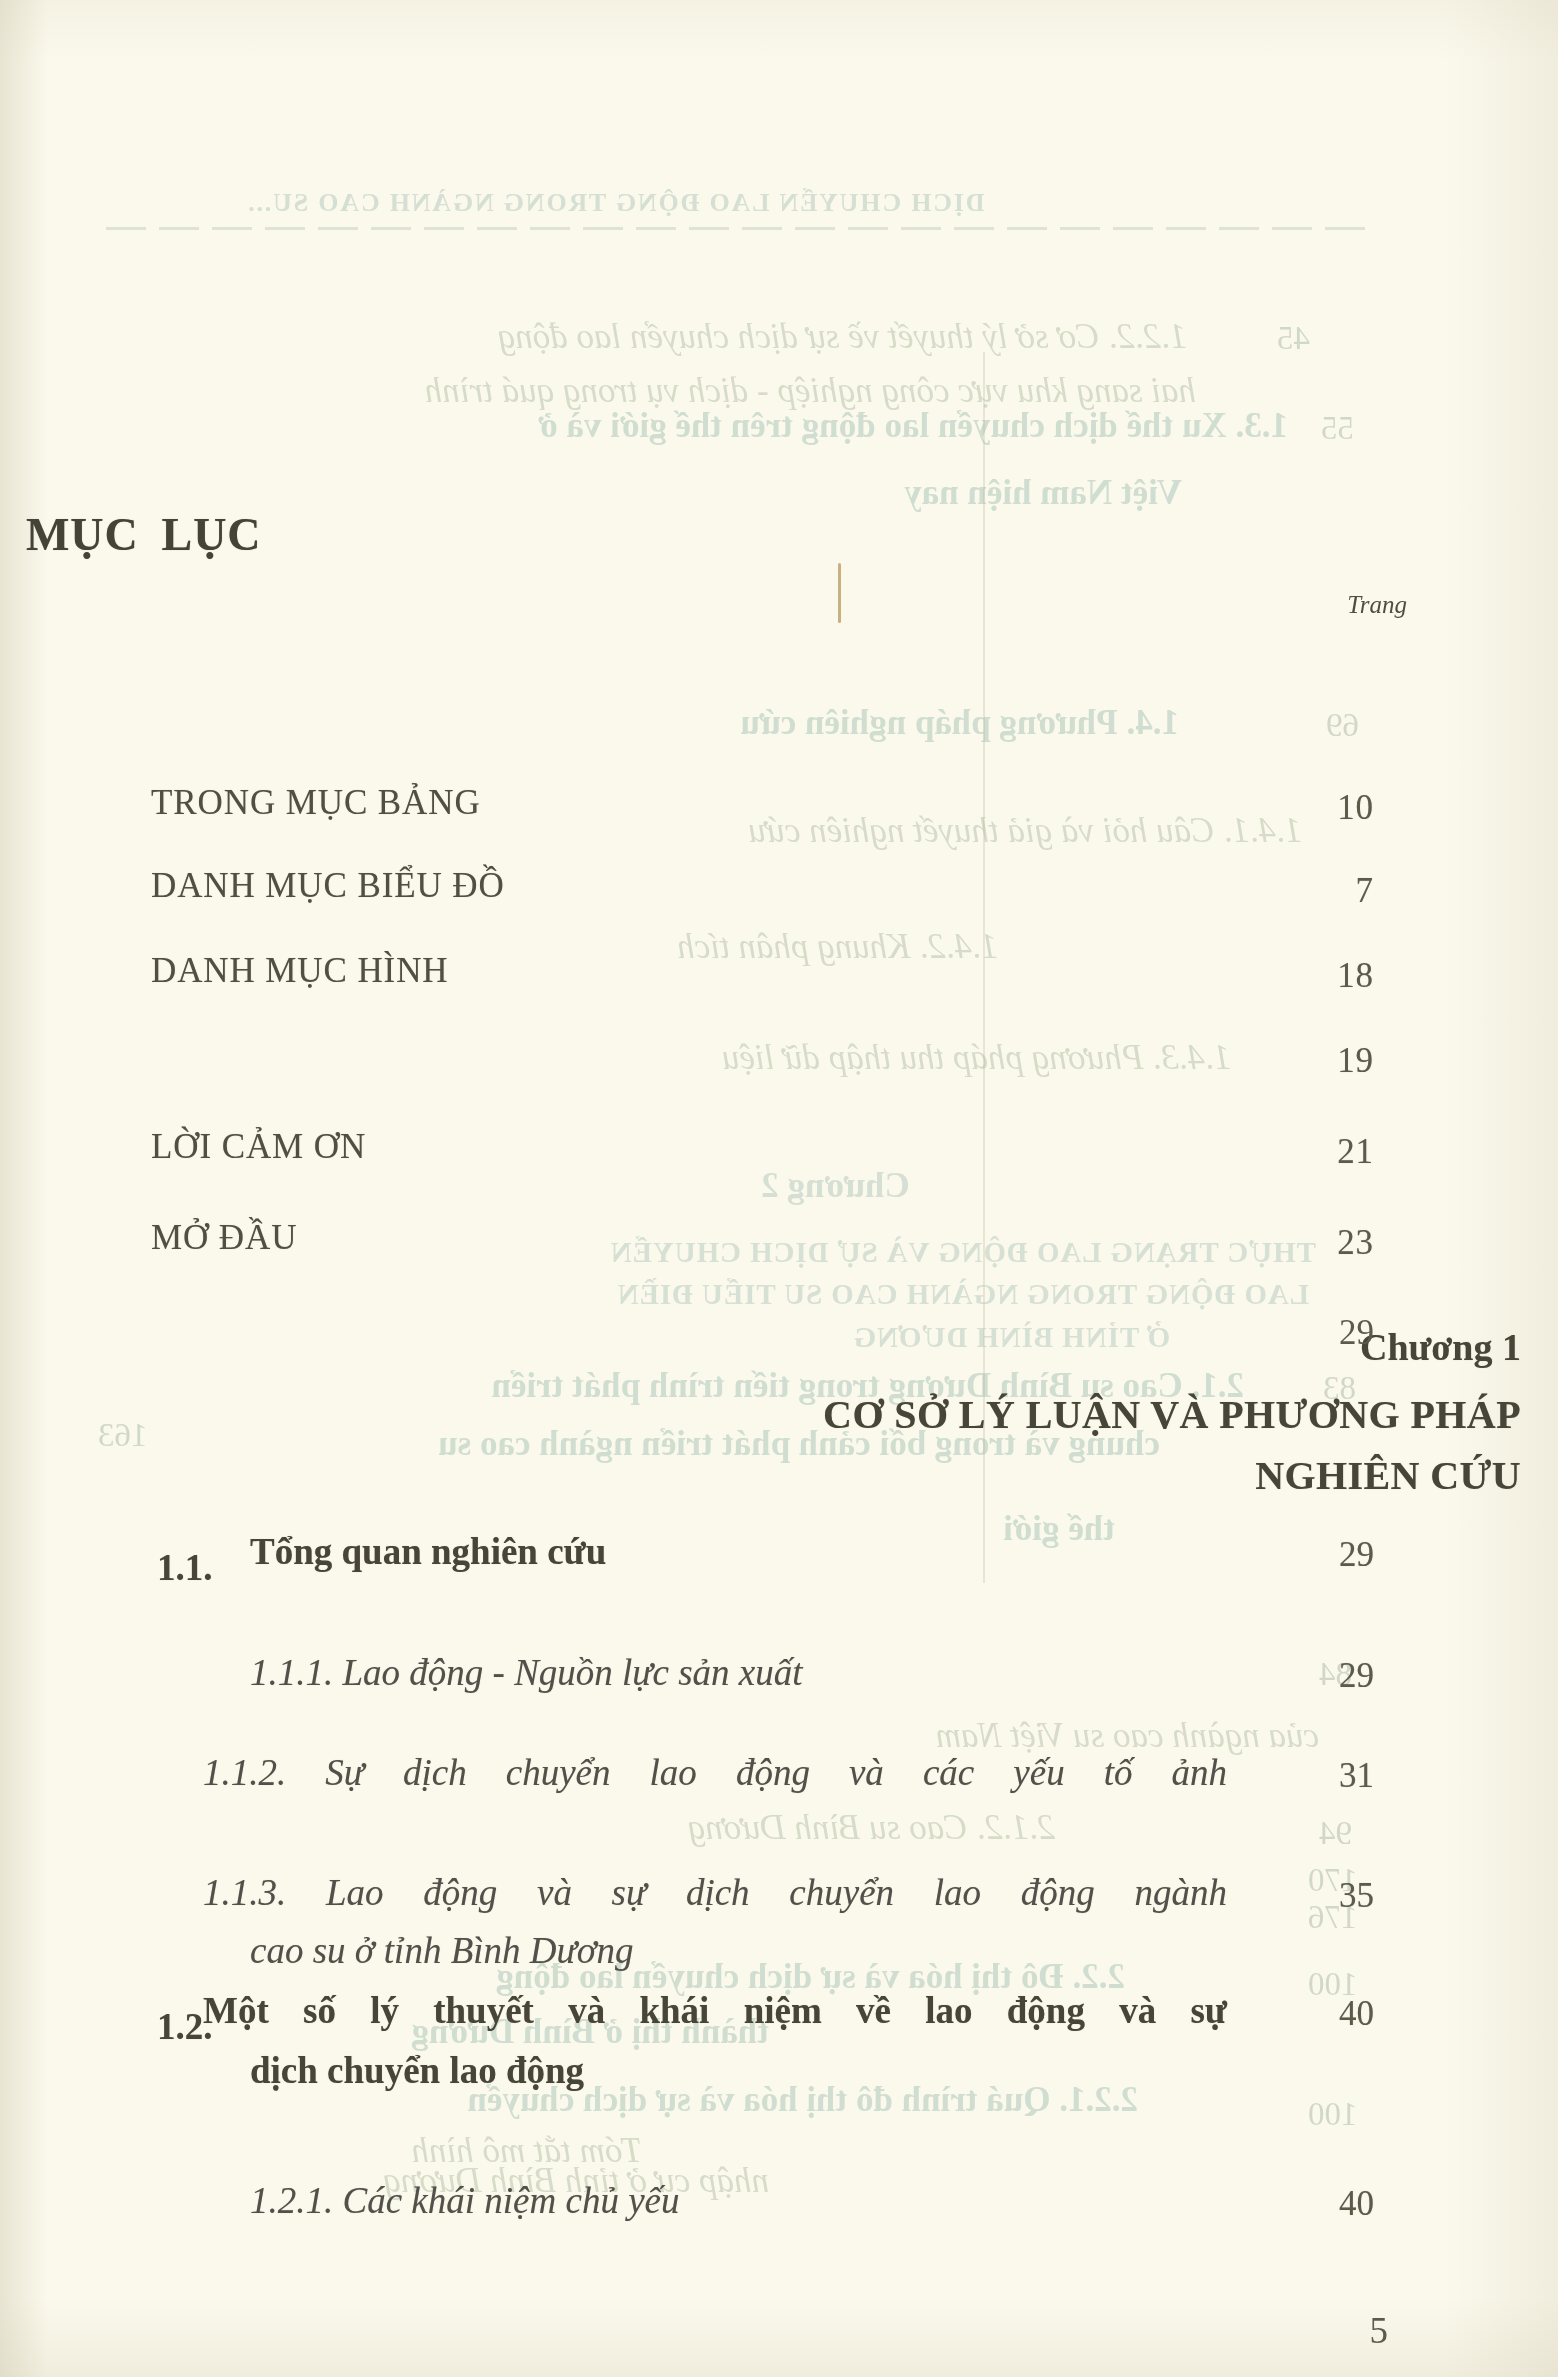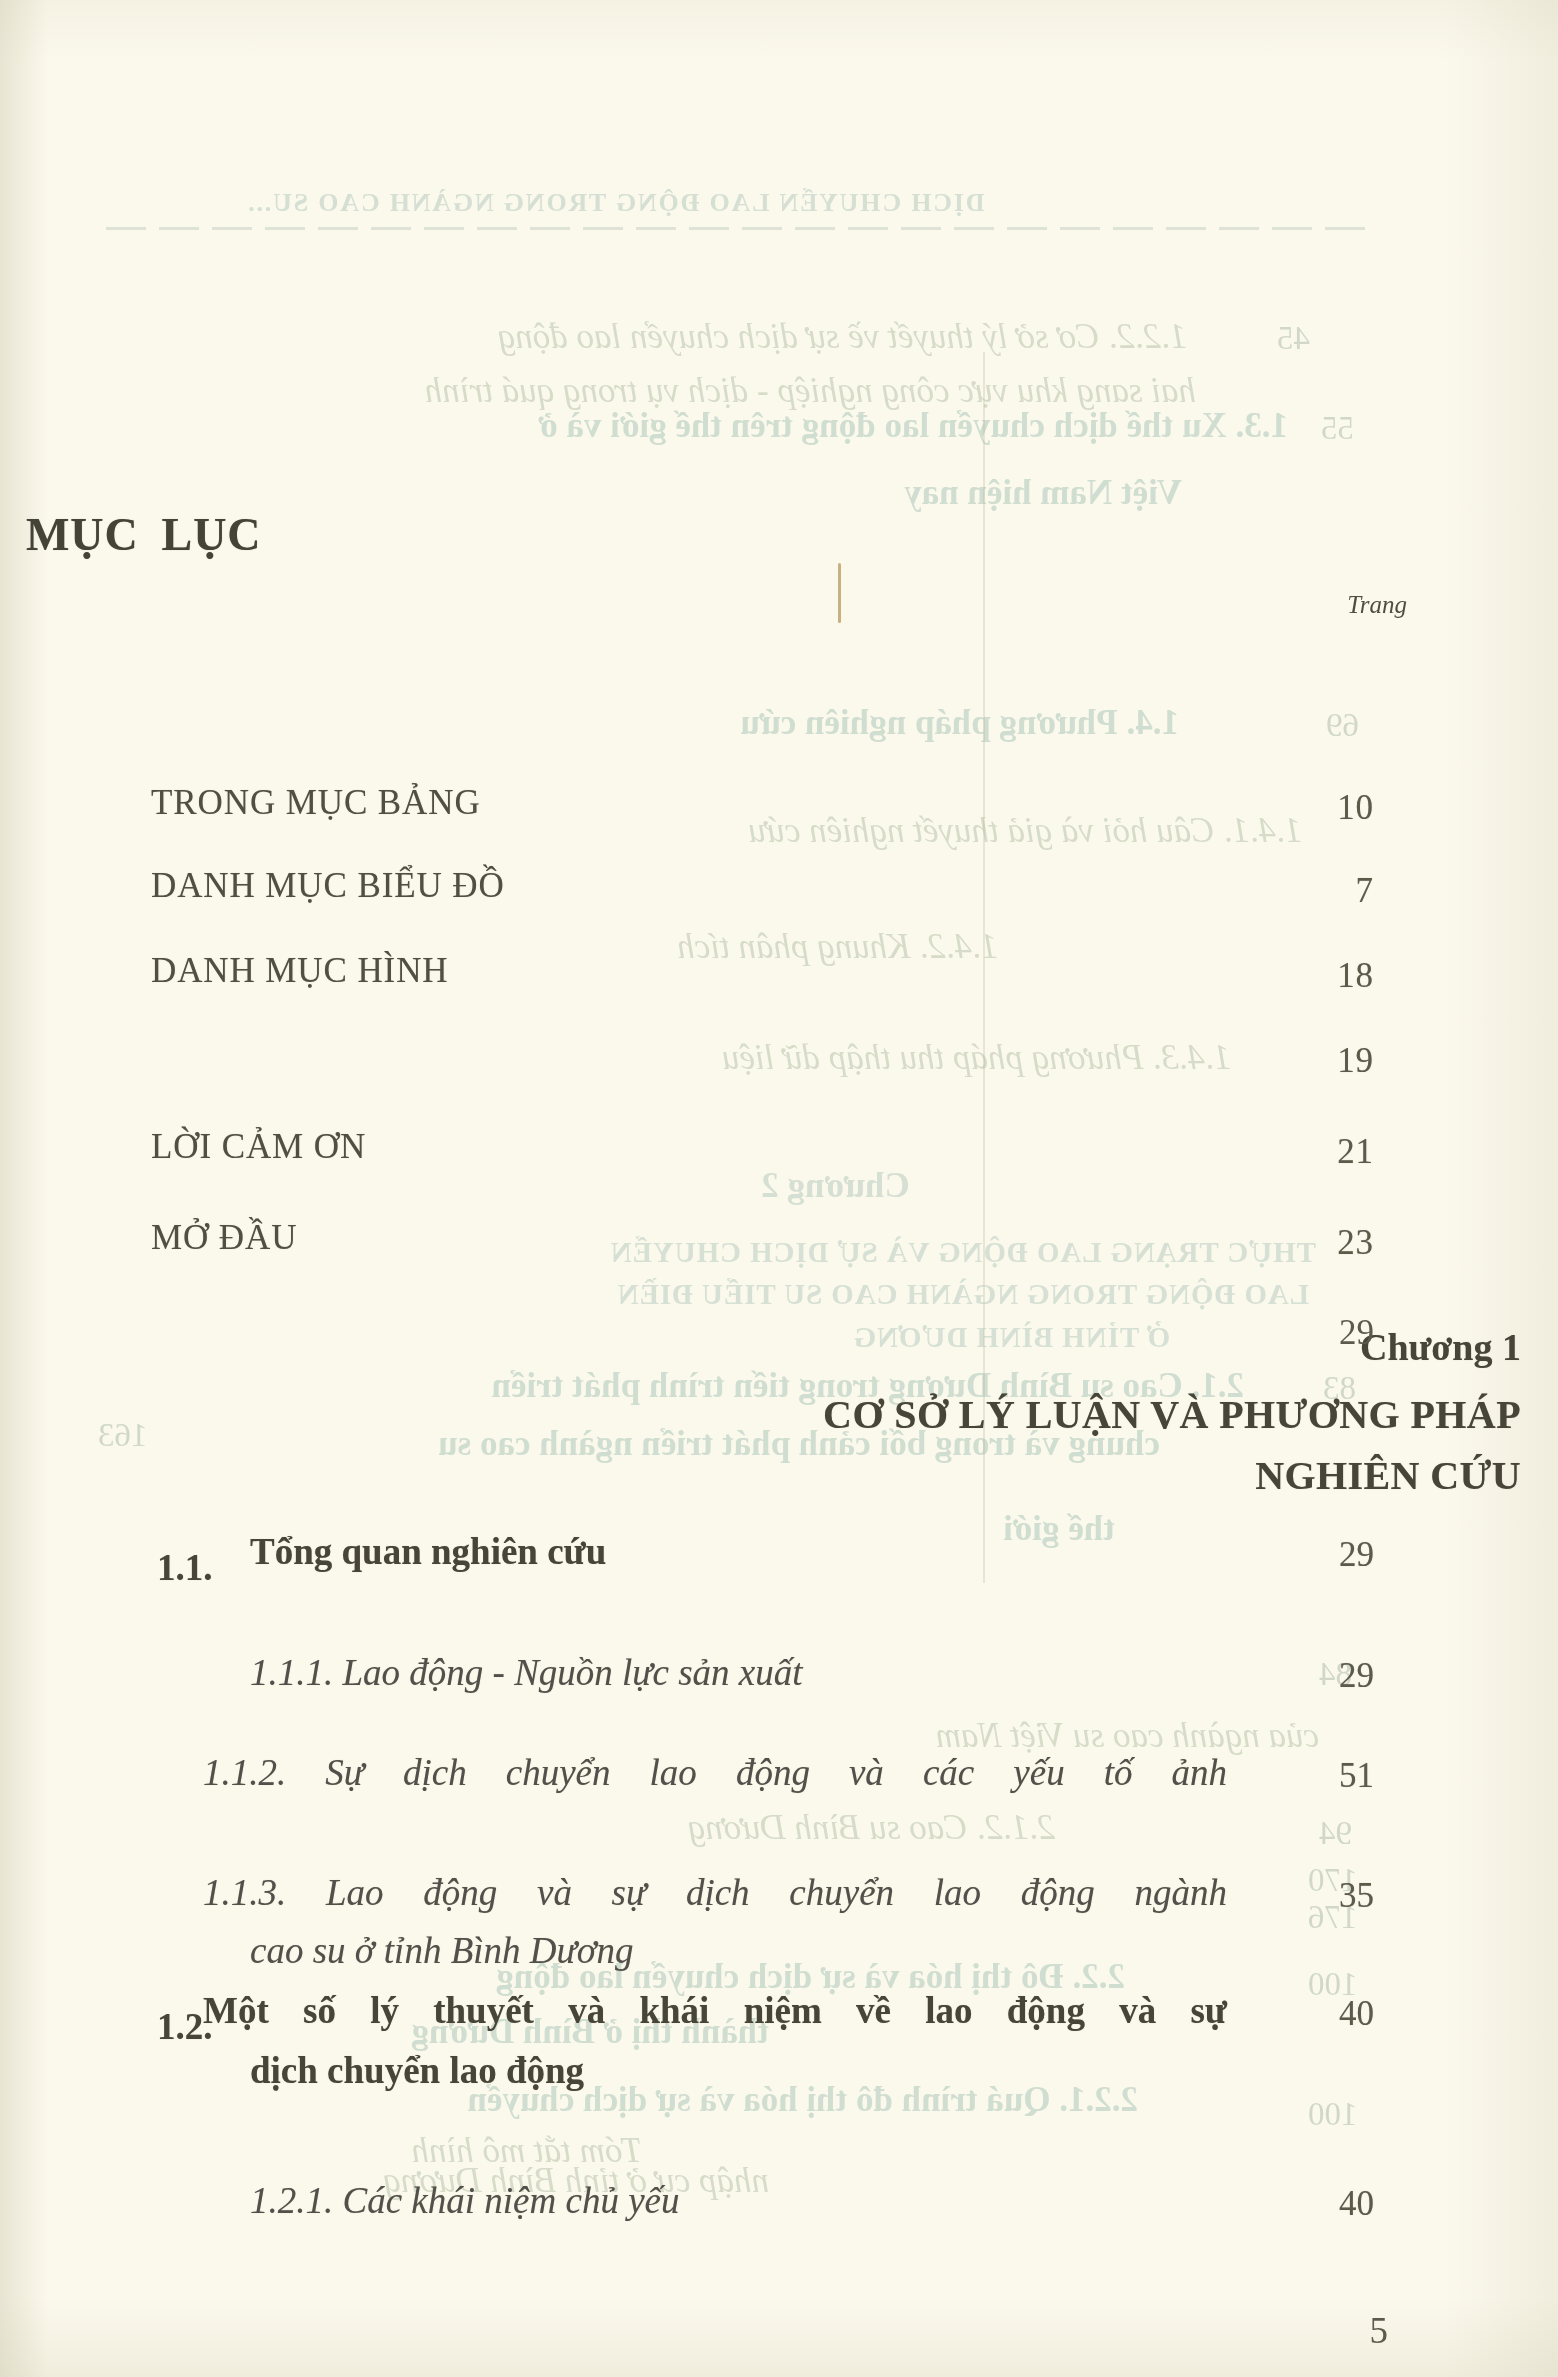--- a/index.html
+++ b/index.html
@@ -149,21 +149,21 @@
     <span class="row-page">29</span>
   </div>
 
   <div class="row fs42" style="top:1651px">
     <span class="sect-text ital"><span>1.1.1.</span> <span>Lao động - Nguồn lực sản xuất</span></span>
     <span class="row-page">29</span>
   </div>
 
   <div class="row fs42" style="top:1751px">
     <span class="jline ital"><span>1.1.2.</span> <span>Sự dịch chuyển lao động và các yếu tố ảnh</span></span>
-    <span class="row-page">51</span>
+    <span class="row-page">31</span>
   </div>
 
   <div class="row fs42" style="top:1871px">
     <span class="jline ital"><span>1.1.3.</span> <span>Lao động và sự dịch chuyển lao động ngành</span></span>
     <span class="row-page">35</span>
   </div>
   <div class="row fs42" style="top:1929px">
     <span class="sect-text ital">cao su ở tỉnh Bình Dương</span>
   </div>
 

